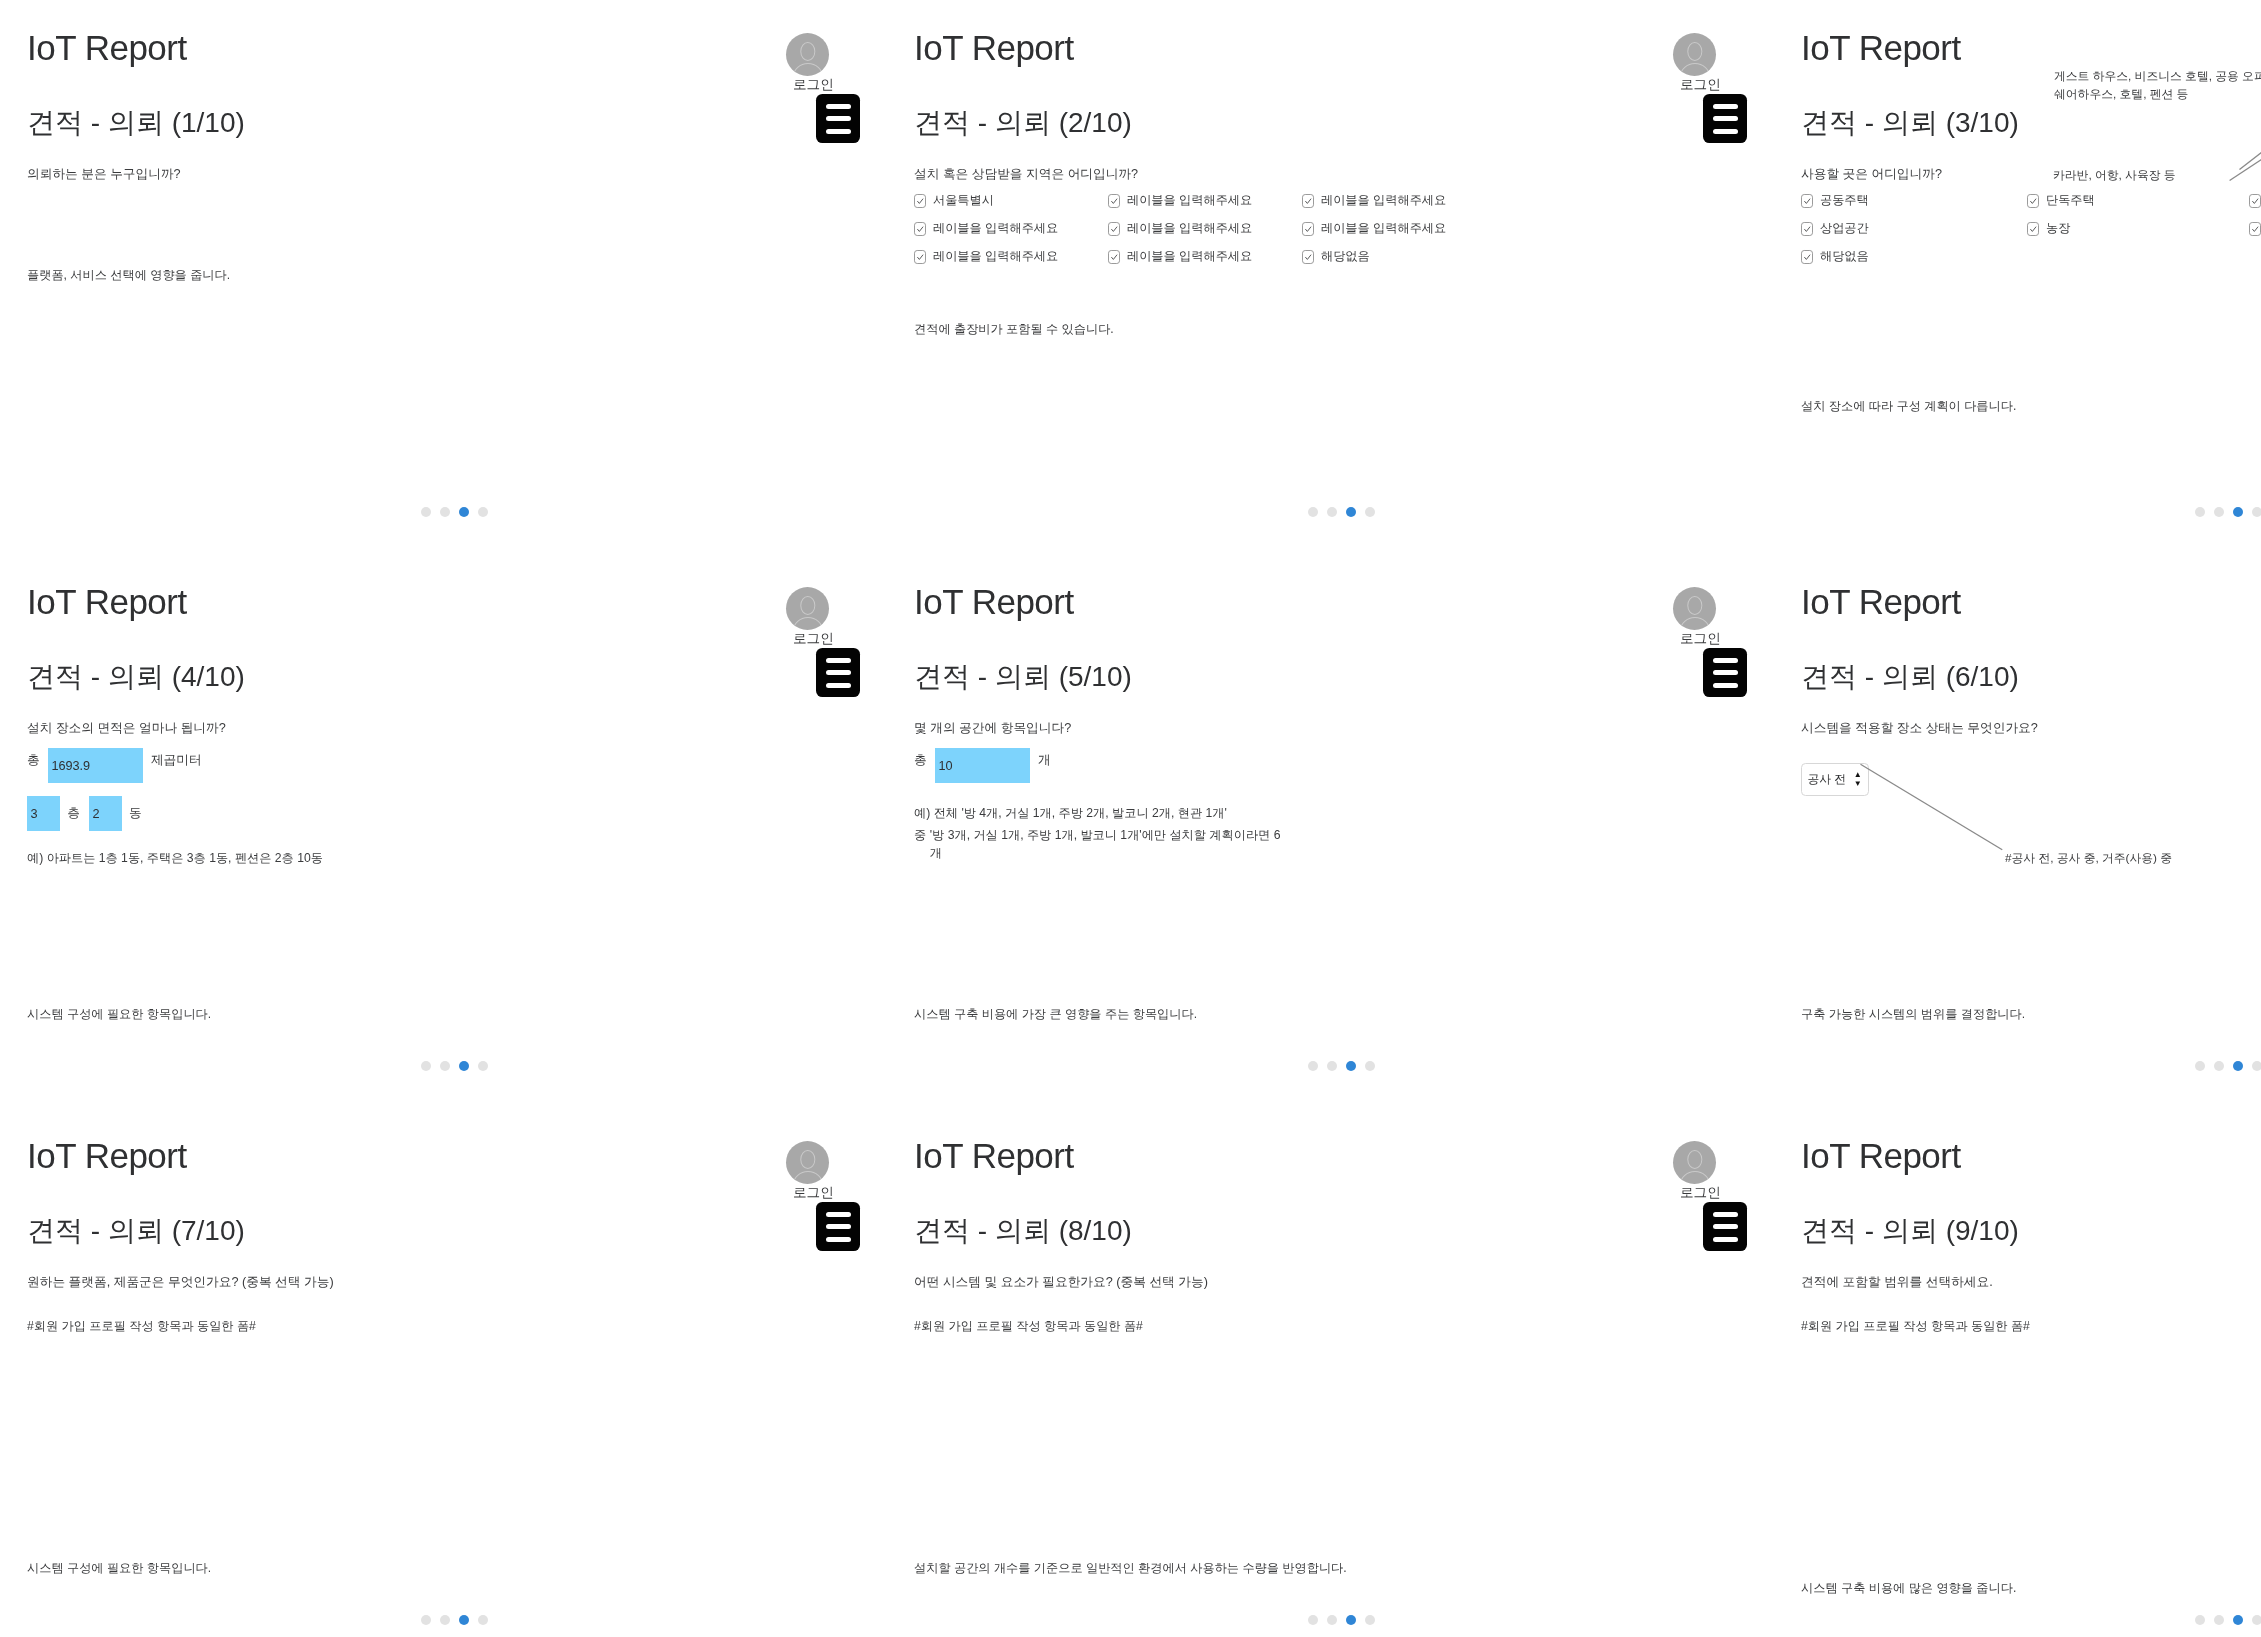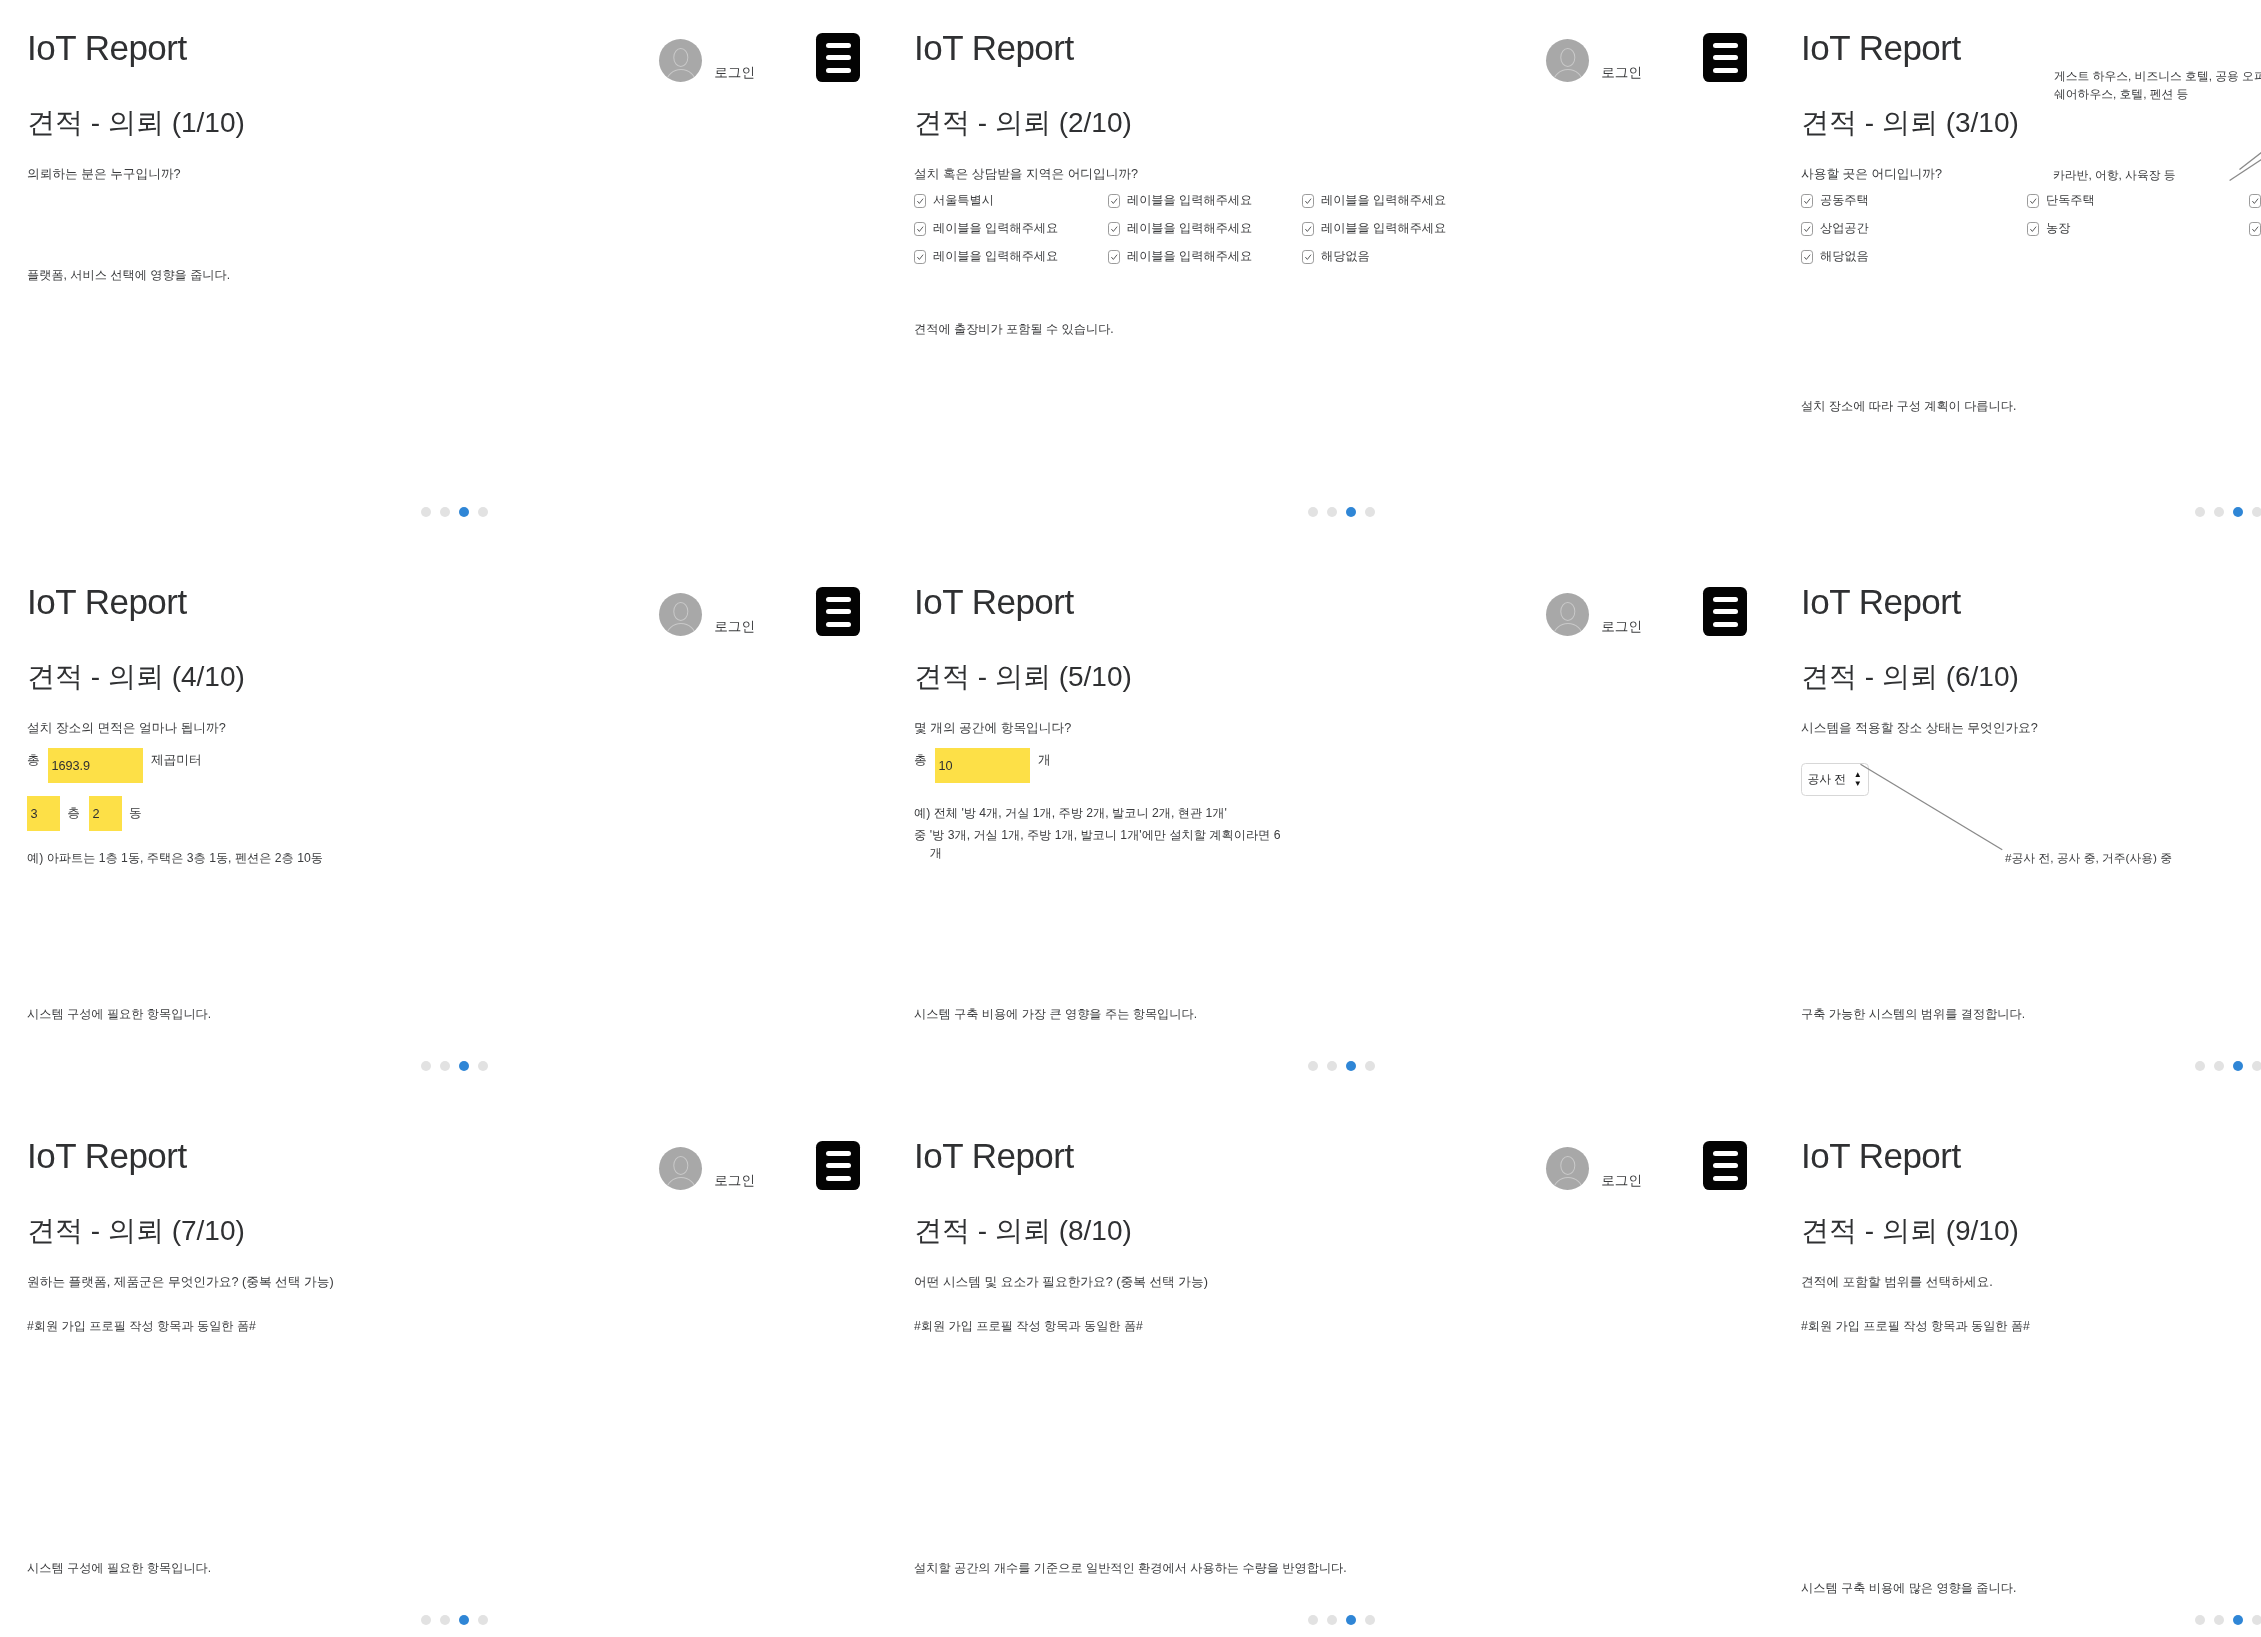--- a/index.html
+++ b/index.html
@@ -40,23 +40,24 @@
     font-size: 35px;
     font-weight: 400;
     letter-spacing: -0.5px;
     color: #2f3032;
     line-height: 1.0;
     padding-top: 2.7px;
     white-space: nowrap;
   }
   .hdr-right {
     display: flex;
-    align-items: flex-end;
+    align-items: center;
     gap: 0px;
     padding-top: 6.3px;
+    flex-direction: column;
   }
   .avatar {
     width: 43px;
     height: 43px;
     border-radius: 50%;
     background: #a8a8a8;
     position: relative;
     overflow: hidden;
     flex: none;
   }
@@ -174,21 +175,21 @@
   
   .field-row {
     display: flex;
     align-items: flex-start;
     margin-top: 11px;
     font-size: 12.7px;
     color: #3a3b3d;
   }
   .prefix { padding-top: 3.6px; }
   .inp {
-    background: #fde047;
+    background: #7dd3fc;
     border: none;
     height: 35px;
     margin: 0 8.1px;
     font-family: inherit;
     font-size: 12.7px;
     color: #2f3032;
     padding: 0 3.6px;
     box-sizing: border-box;
     outline: none;
   }

